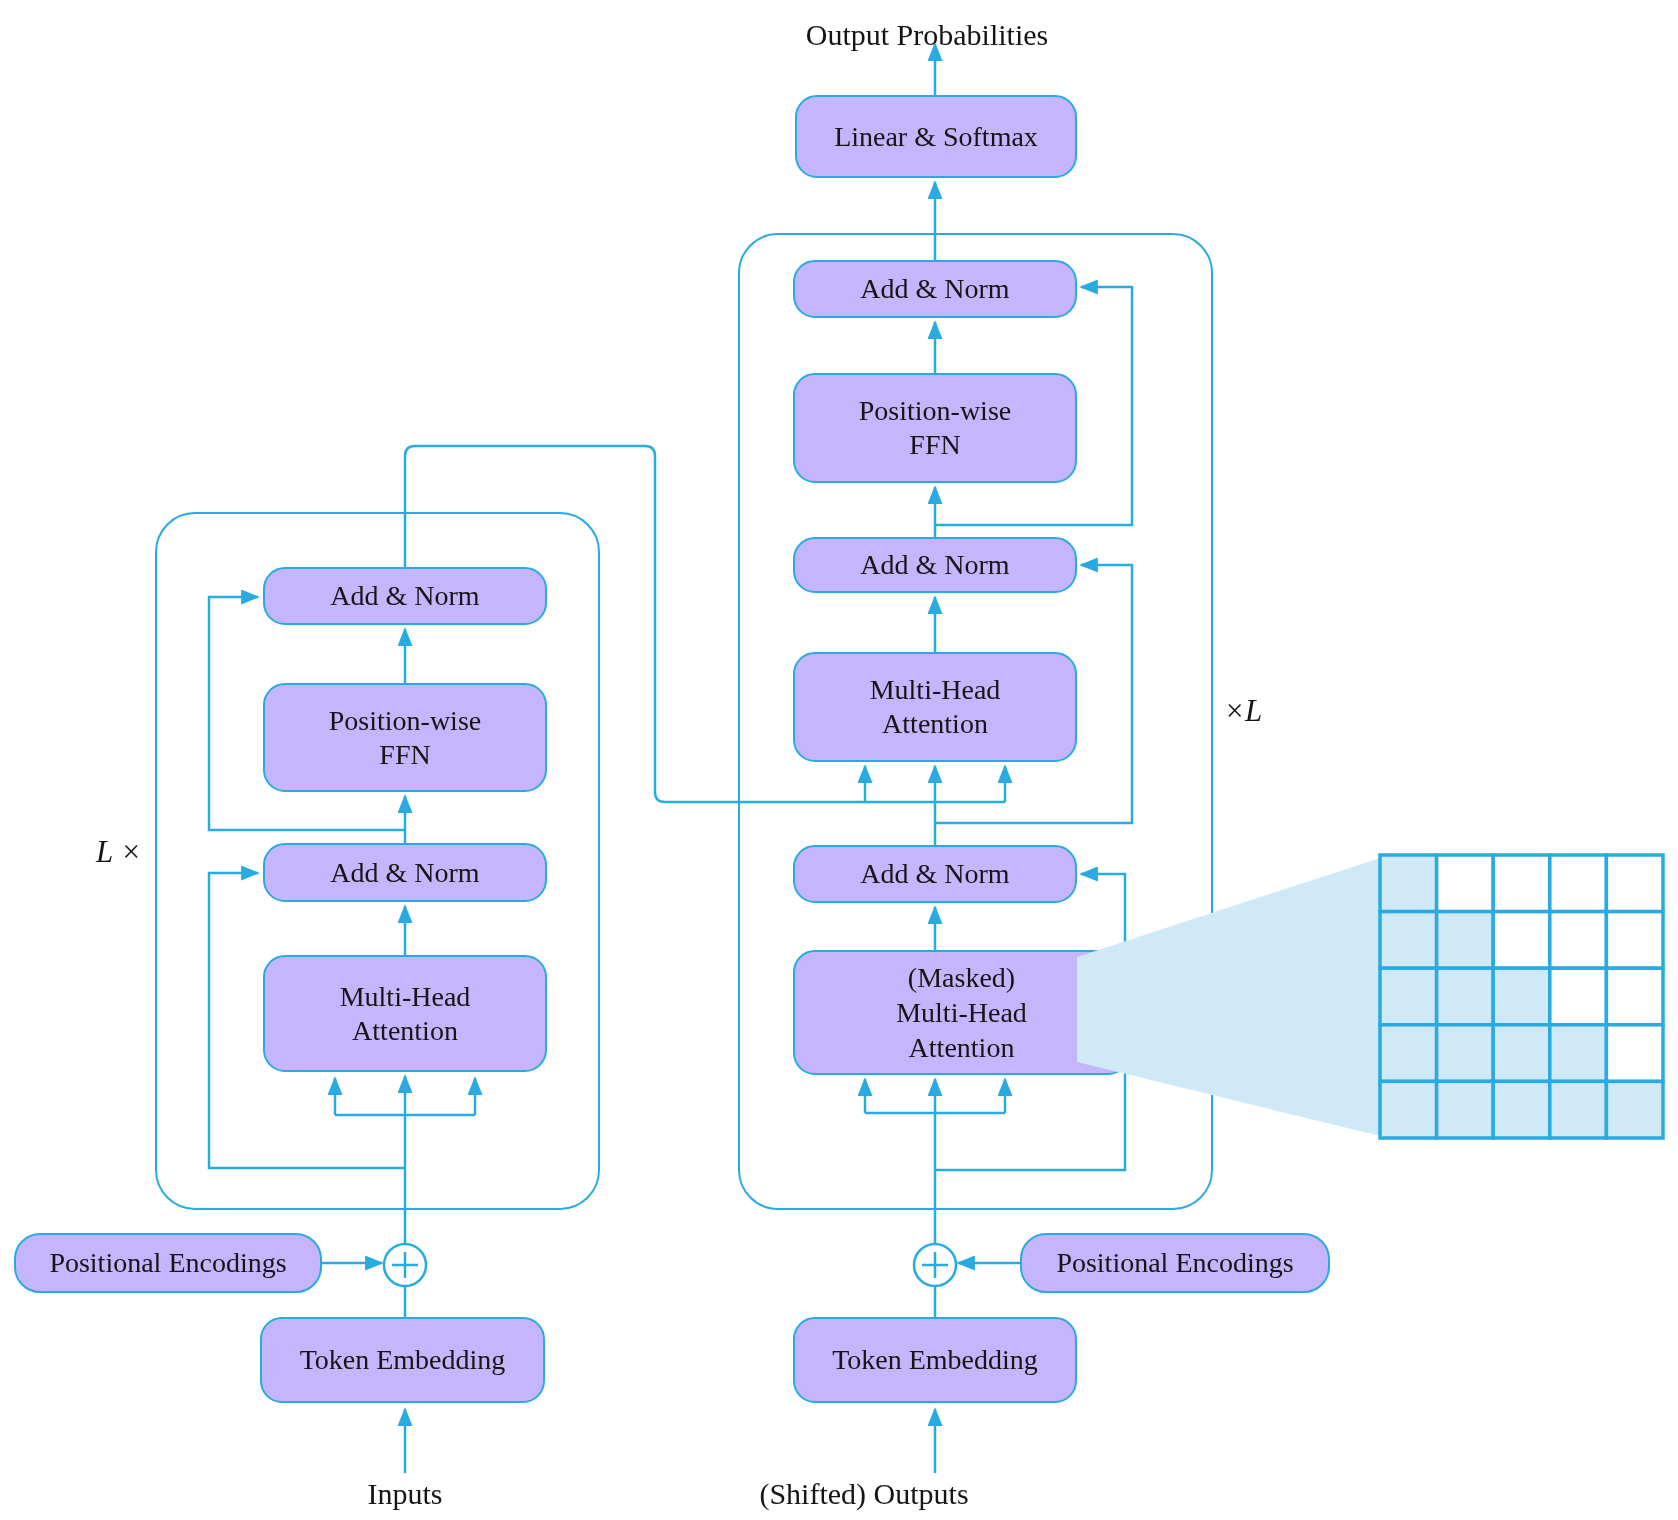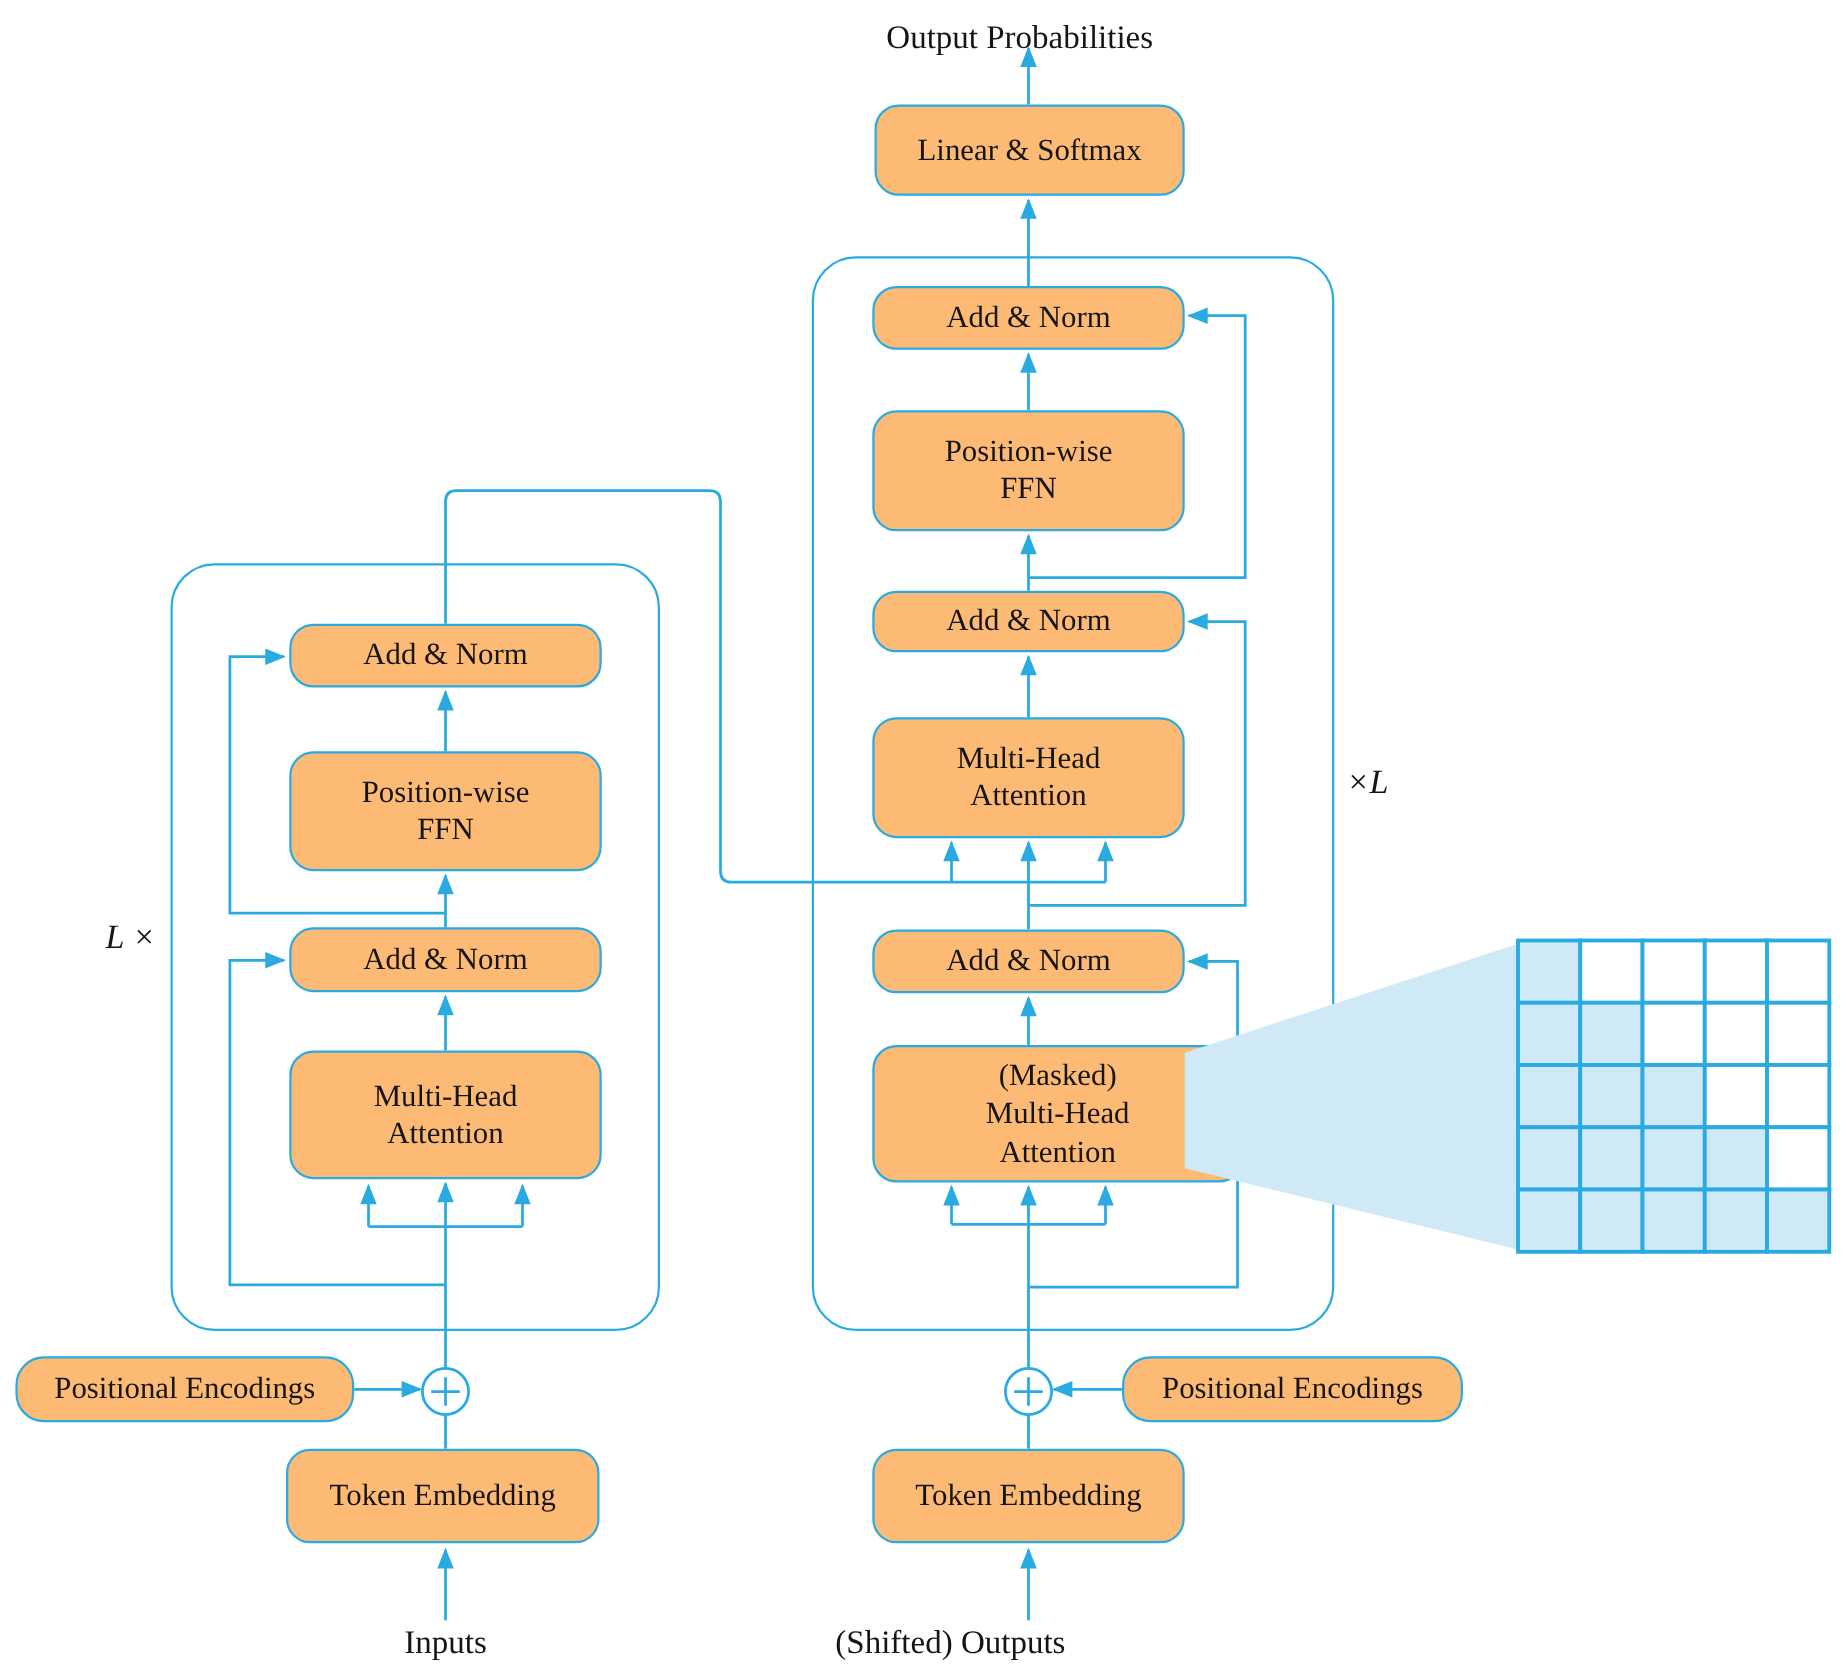--- a/index.html
+++ b/index.html
@@ -2,21 +2,21 @@
 <html><head>
 <meta charset="utf-8">
 <style>
   html,body{margin:0;padding:0;background:#fff;}
   .stage{position:relative;width:1678px;height:1520px;background:#fff;
          font-family:"Liberation Serif","DejaVu Serif",serif;color:#151515;overflow:hidden;}
   .stage svg{position:absolute;left:0;top:0;}
   #wires{z-index:1;}
   #masklayer{z-index:3;pointer-events:none;}
   .box{position:absolute;z-index:2;box-sizing:border-box;border:2.5px solid #29ABE2;
-       background:#fdba74;border-radius:22px;display:flex;flex-direction:column;
+       background:#c4b5fd;border-radius:22px;display:flex;flex-direction:column;
        align-items:center;justify-content:center;text-align:center;
        font-size:28px;line-height:34px;color:#151515;}
   .container-frame{position:absolute;z-index:0;box-sizing:border-box;
        border:2.5px solid #29ABE2;background:transparent;border-radius:40px;}
   .freelabel{position:absolute;z-index:2;white-space:nowrap;font-size:30px;color:#151515;}
   .mult{font-style:italic;font-size:31px;}
   .ctr{transform:translateX(-50%);}
 </style>
 </head>
 <body>

